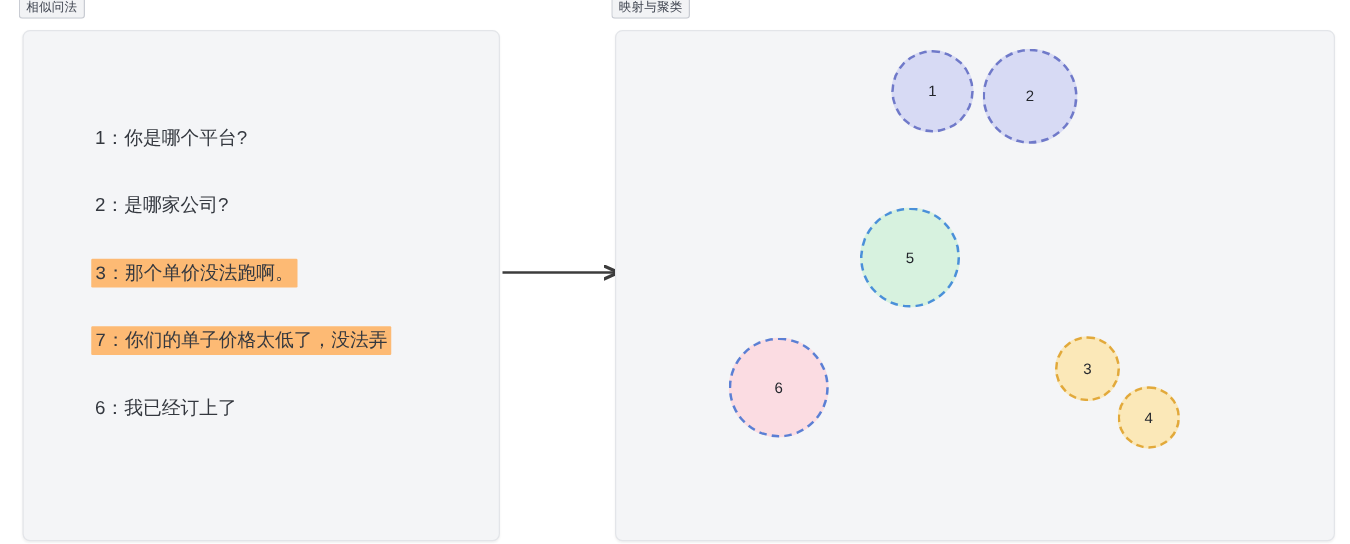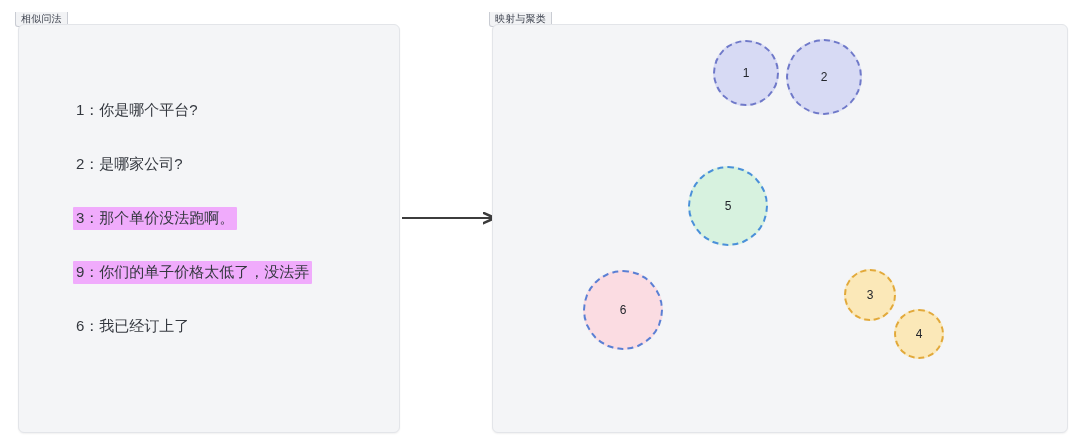--- a/index.html
+++ b/index.html
@@ -13,21 +13,21 @@
   #stage {
     position: relative;
     width: 1080px;
     height: 435px;
     background: #ffffff;
   }
 
   
   .panel-tag {
     position: absolute;
-    top: 12px;
+    top: 0px;
     height: 15px;
     line-height: 13px;
     padding: 0 5px;
     font-size: 10px;
     color: #3f4450;
     background: #f2f3f5;
     border: 1px solid #c9ccd3;
     border-top: none;
     border-radius: 0 0 3px 3px;
     white-space: nowrap;
@@ -61,21 +61,22 @@
   }
   .question-text {
     font-size: 15px;
     color: #34383f;
     white-space: nowrap;
     padding: 2px 3px;
     border-radius: 1px;
     margin-left: 18px;
   }
   .question-row.highlight .question-text {
-    background: #f0abfc;
+    background: #fdba74;
+    font-family: Liberation Mono, monospace;
   }
 
   
   #arrow-connector {
     position: absolute;
     left: 400px;
     top: 207px;
     width: 100px;
     height: 22px;
   }
@@ -110,21 +111,21 @@
       <div class="question-row">
         <span class="question-text">1：你是哪个平台?</span>
       </div>
       <div class="question-row">
         <span class="question-text">2：是哪家公司?</span>
       </div>
       <div class="question-row highlight">
         <span class="question-text">3：那个单价没法跑啊。</span>
       </div>
       <div class="question-row highlight">
-        <span class="question-text">9：你们的单子价格太低了，没法弄</span>
+        <span class="question-text">7：你们的单子价格太低了，没法弄</span>
       </div>
       <div class="question-row">
         <span class="question-text">6：我已经订上了</span>
       </div>
     </div>
   </div>
 
   <svg id="arrow-connector" viewBox="0 0 100 22">
     <defs>
       <marker id="arrowhead" markerWidth="7" markerHeight="7" refX="5.6" refY="3" orient="auto">

